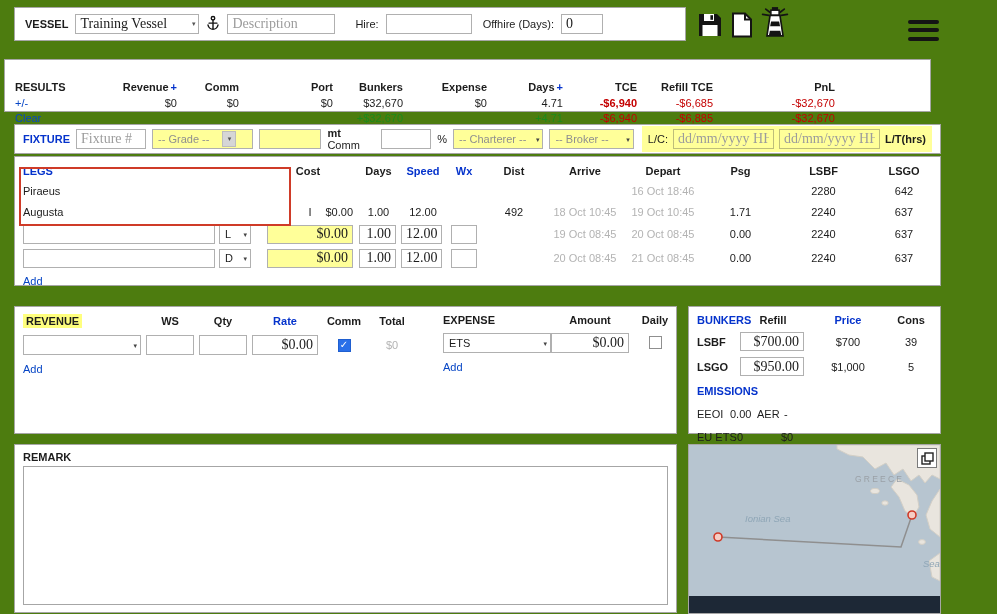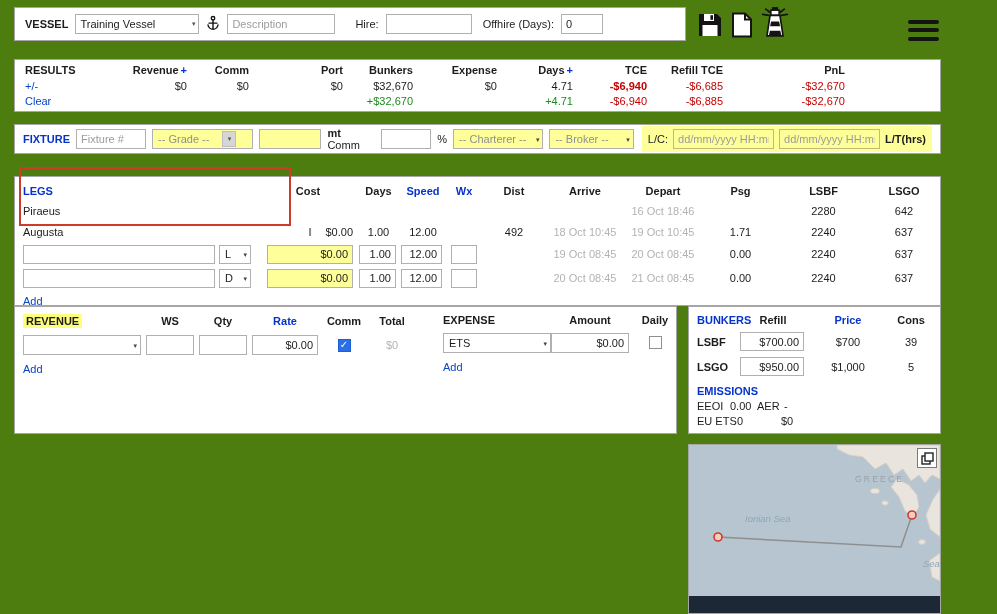--- a/index.html
+++ b/index.html
@@ -7,21 +7,21 @@
   .screen{position:relative;width:997px;height:614px;background:#4d7c0f;font-size:11px;color:#1c1c1c;overflow:hidden}
   .panel{position:absolute;background:#fff;border:1px solid #a6a6a6}
   .b{font-weight:bold}
   .blue{color:#0533cc}
   .link{color:#0645c5;cursor:pointer}
   .gray{color:#b3b3b3}
   .red{color:#c40000}
   .green{color:#1b8a1b}
   .right{text-align:center}
   .center{text-align:center}
-  input,textarea{font-family:Liberation Sans, sans-serif;font-size:11px;color:#1c1c1c}
+  input,textarea{font-family:Liberation Serif, serif;font-size:14px;color:#1c1c1c}
   input{height:20px;border:1px solid #b0b0b0;padding:0 4px;background:#fff}
   input::placeholder{color:#9c9c9c}
   .yellow{background:#ffff99}
   .num{text-align:right}
   .fake-select{display:inline-flex;align-items:center;justify-content:space-between;border:1px solid #b0b0b0;background:#fff;height:20px;padding:0 3px 0 5px;gap:3px;cursor:pointer}
   .fake-select .arrow{font-size:7px;color:#444;line-height:1}
   .fake-select.ysel{background:#ffff99;color:#8f8f8f}
   .sel-grip{width:14px;height:16px;background:#d6d6d6;border:1px solid #bdbdbd;display:inline-flex;align-items:center;justify-content:center;font-size:7px;color:#555}
   .cb{width:13px;height:13px;border:1px solid #8f8f8f;background:#fff;display:inline-flex;align-items:center;justify-content:center;font-size:10px;line-height:1;color:#fff;cursor:pointer}
   .cb.on{background:#2a6fe8;border-color:#1f5fd0}
@@ -37,39 +37,39 @@
   #offhire-label{margin-left:4px}
   #offhire-input{width:42px}
   .toolbtn{position:absolute;cursor:pointer;background:none;border:none;line-height:0}
   #save-btn{left:697px;top:12px}
   #copy-btn{left:730px;top:12px}
   #lighthouse-btn{left:757px;top:4px}
   #menu-btn{left:908px;top:15px;width:31px}
   .menu-bar{height:4px;background:#141414;border-radius:2px;margin:4.5px 0}
 
   
-  #results-box{left:14px;top:59px;width:927px;height:53px;padding:3px 10px}
+  #results-box{left:4px;top:59px;width:927px;height:53px;padding:20px 10px}
   .res-grid{display:grid;grid-template-columns:96px 66px 62px 94px 70px 84px 76px 74px 76px 122px 77px}
   .res-col{display:flex;flex-direction:column;line-height:15.5px;text-align:right}
   .res-col.first{text-align:left}
   .plus{color:#0533cc;margin-left:2px}
 
   
   #fixture-box{left:14px;top:124px;width:927px;height:30px;display:flex;align-items:center;gap:6px;padding:0 8px}
   #fixture-number-input{width:70px}
   #grade-select{width:103px;padding-right:16px}
   #cargo-qty-input{width:62px}
   #comm-pct-input{width:50px}
   #charterer-select{width:92px}
   #broker-select{width:86px}
   .lc-strip{display:flex;align-items:center;gap:5px;background:#ffff99;height:26px;padding:0 6px;margin-left:2px}
   .laycan-input{width:101px;border-color:#bdbd7a}
 
   
-  #legs-box{left:14px;top:176px;width:927px;height:130px;padding-top:5px}
+  #legs-box{left:14px;top:156px;width:927px;height:130px;padding-top:5px}
   .legs-row{display:grid;grid-template-columns:200px 44px 98px 43px 46px 36px 64px 78px 78px 77px 89px 72px;align-items:center}
   .legs-row>div{padding:0 4px;white-space:nowrap;overflow:hidden}
   .legs-row .name{padding-left:8px}
   .legs-hdr{height:18px}
   .legs-r{height:21px}
   .legs-ir{height:24px}
   .cell-flex{display:flex;justify-content:flex-end;align-items:center;gap:14px}
   .leg-name-input{width:192px;height:19px}
   .type-select{width:32px;height:19px}
   .cost-input{width:86px;height:19px}
@@ -89,21 +89,21 @@
   .exp-grid{display:grid;grid-template-columns:100px 78px 36px;column-gap:8px;row-gap:7px;align-items:center}
   #expense-type-select{width:108px}
   .add-row{margin-top:8px}
 
   
   #bunkers-box{left:688px;top:306px;width:253px;height:128px;padding:7px 8px}
   .bunk-grid{display:grid;grid-template-columns:43px 66px 84px 42px;row-gap:6px;align-items:center}
   .bunk-grid>div{white-space:nowrap}
   .refill-input{width:64px;height:19px}
   #emissions{margin-top:9px}
-  .emis-row{display:flex;align-items:center;margin-top:3px}
+  .emis-row{display:flex;align-items:center;margin-top:11px}
   .e1{width:33px}.e2{width:27px}.e3{width:27px}
   .f1{width:40px}.f2{width:44px}
 
   
   #remark-box{left:14px;top:444px;width:663px;height:169px;padding:6px 8px}
   #remark-textarea{position:absolute;left:8px;top:21px;width:645px;height:139px;border:1px solid #a6a6a6;resize:none;padding:4px;background:#fff}
 
   
   #map-box{left:688px;top:444px;width:253px;height:170px;overflow:hidden}
   #map-popout{position:absolute;right:3px;top:3px;width:20px;height:20px;background:#fff;border:1px solid #7a7a7a;display:flex;align-items:center;justify-content:center;cursor:pointer;z-index:3}
@@ -431,20 +431,24 @@
         <span>-</span>
       </div>
       <div class="emis-row">
         <span class="f1">EU ETS</span>
         <span class="f2">0</span>
         <span>$0</span>
       </div>
     </div>
   </div>
 
+  <div class="panel" id="remark-box">
+    <div class="b">REMARK</div>
+    <textarea id="remark-textarea" style=""></textarea>
+  </div>
 
   <div class="panel" id="map-box">
     <svg id="map-svg" width="251" height="168" viewBox="0 0 251 168">
       <rect width="251" height="168" fill="#b7c5d0"></rect>
       <g fill="#e9e5de" stroke="#d3cfc6" stroke-width="1">
         <path d="M148,0 L251,0 L251,34 L243,30 L236,38 L230,30 L222,36 L214,24 L205,30 L197,18 L186,24 L174,12 L160,10 L148,4 Z"></path>
         <path d="M208,34 L220,40 L228,50 L230,62 L224,72 L216,66 L210,52 L202,42 Z"></path>
         <path d="M251,44 L251,92 L241,84 L237,70 L243,56 Z"></path>
         <path d="M240,116 L251,108 L251,136 L243,132 Z"></path>
         <ellipse cx="186" cy="46" rx="4.5" ry="2.6"></ellipse>

